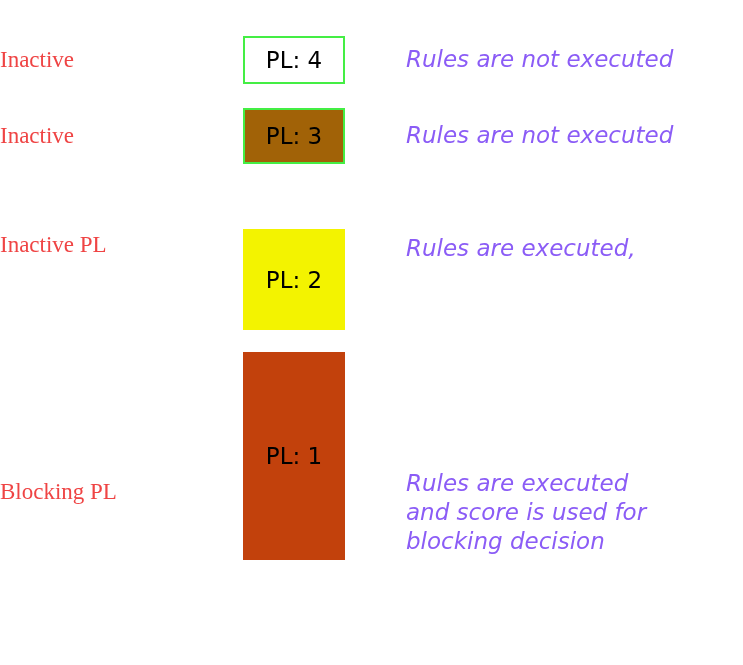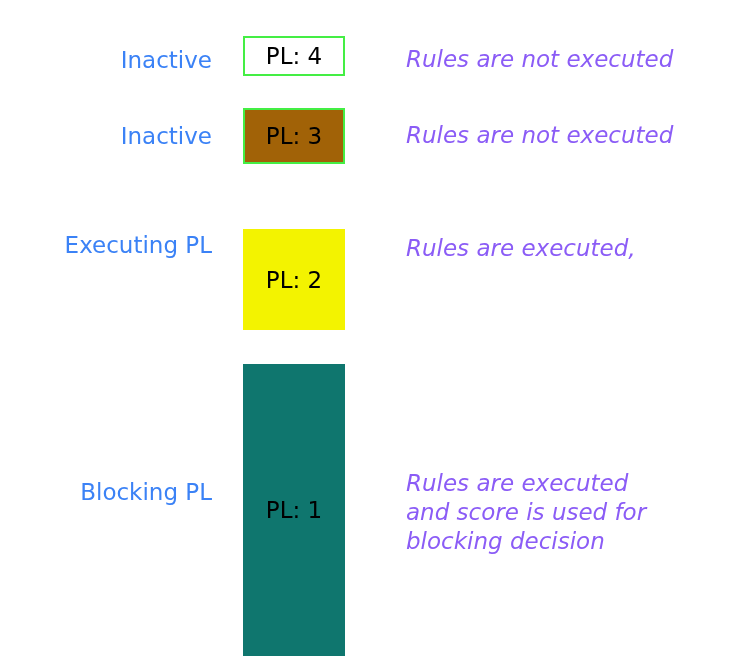--- a/index.html
+++ b/index.html
@@ -26,25 +26,25 @@
     position: absolute;
     left: 0;
     width: 743px;
   }
 
   
   .state-label {
     position: absolute;
     left: 0px;
     width: 212px;
-    text-align: right;
     font-size: 23px;
     line-height: 26px;
-    color: #3b82f6;
+    color: #ef4444;
     white-space: nowrap;
+    font-family: Liberation Serif, serif;
   }
 
   
   .pl-box {
     position: absolute;
     left: 243px;
     width: 102px;
     box-sizing: border-box;
     display: flex;
     align-items: center;
@@ -81,21 +81,21 @@
   }
 </style>
 </head>
 <body>
 
 <div id="diagram">
 
   <div class="row">
     <div class="state-label" style="top:47px;">Inactive</div>
 
-    <div class="pl-box bordered" style="top:36px; height:40px; background:#ffffff;">
+    <div class="pl-box bordered" style="top:36px; height:48px; background:#ffffff;">
       <span class="pl-text">PL: 4</span>
     </div>
 
     <div class="desc" style="top:45px;">
       <span class="line">Rules are not executed</span>
     </div>
   </div>
 
   <div class="row">
     <div class="state-label" style="top:123px;">Inactive</div>
@@ -103,35 +103,35 @@
     <div class="pl-box bordered" style="top:108px; height:56px; background:#a16207;">
       <span class="pl-text">PL: 3</span>
     </div>
 
     <div class="desc" style="top:121px;">
       <span class="line">Rules are not executed</span>
     </div>
   </div>
 
   <div class="row">
-    <div class="state-label" style="top:232px;">Executing PL</div>
+    <div class="state-label" style="top:232px;">Inactive PL</div>
 
     <div class="pl-box plain" style="top:195px; height:101px; background:#f3f300;">
       <span class="pl-text">PL: 2</span>
     </div>
 
     <div class="desc" style="top:202px;margin-top:32px;">
       <span class="line">Rules are executed,</span>
     </div>
   </div>
 
   <div class="row">
     <div class="state-label" style="top:479px;">Blocking PL</div>
 
-    <div class="pl-box plain" style="top:330px; height:292px; background:#0f766e;">
+    <div class="pl-box plain" style="top:318px; height:208px; background:#c2410c;">
       <span class="pl-text">PL: 1</span>
     </div>
 
     <div class="desc" style="top:421px;margin-top:48px;">
       <span class="line">Rules are executed</span>
       <span class="line">and score is used for</span>
       <span class="line">blocking decision</span>
     </div>
   </div>
 

